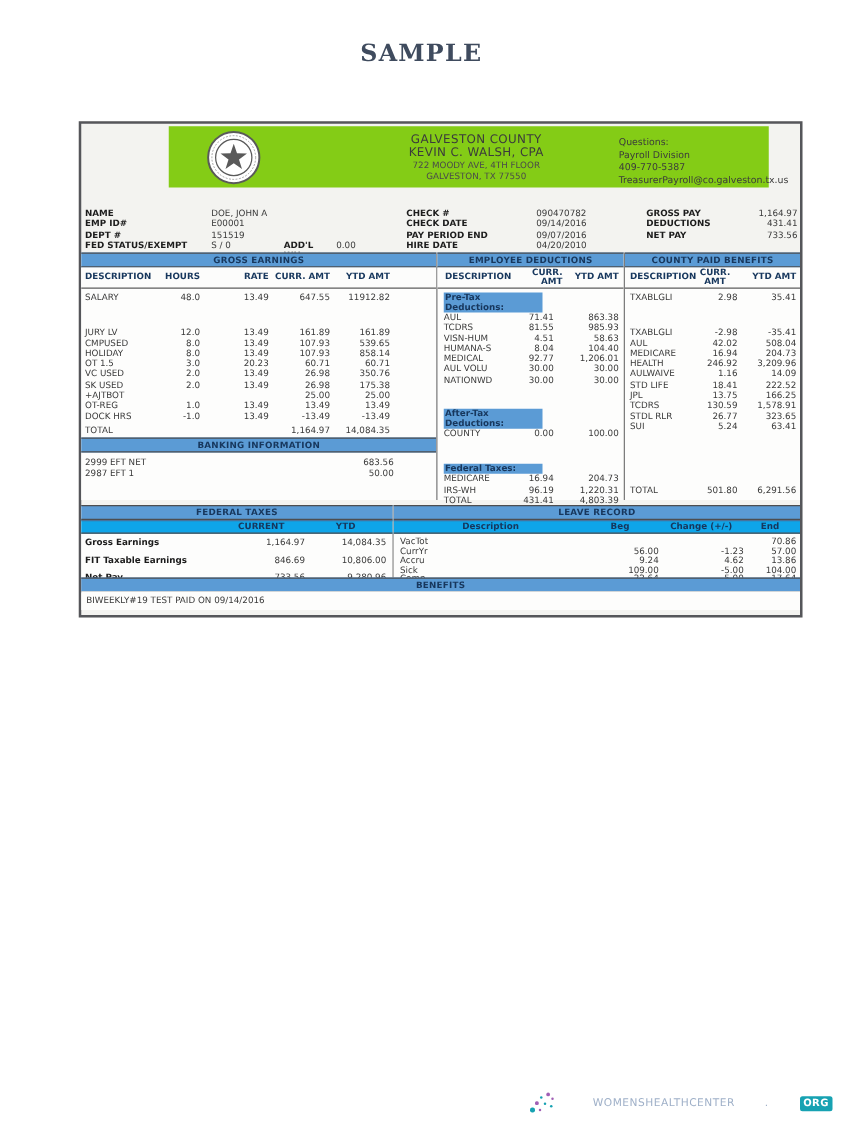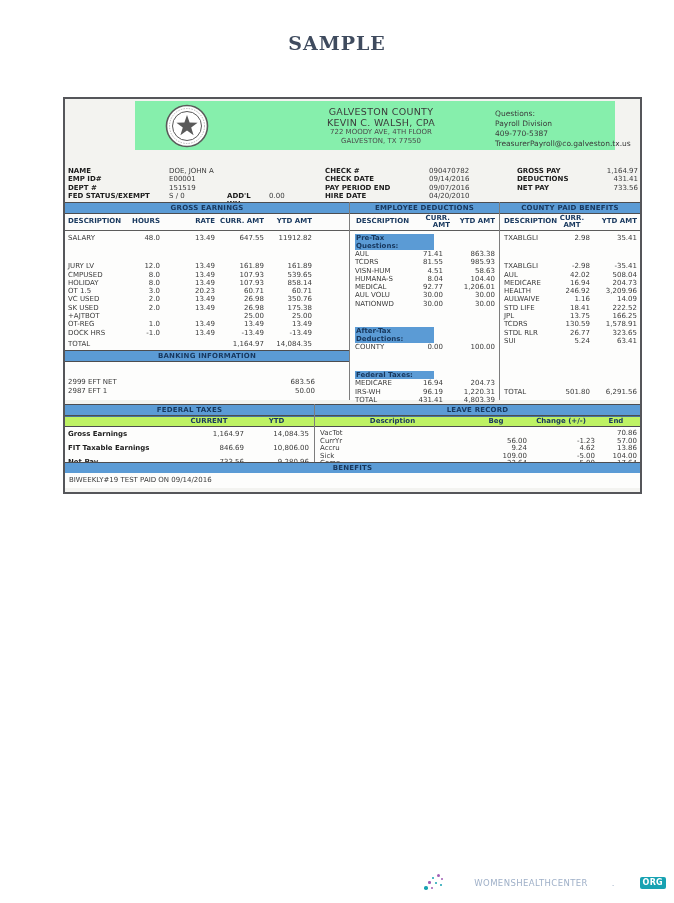--- a/index.html
+++ b/index.html
@@ -11,21 +11,21 @@
   .sample-title{
     position:absolute;top:32px;left:0;width:674px;text-align:center;
     font-family:"DejaVu Serif","Liberation Serif",serif;font-weight:bold;
     font-size:19px;color:#3f4b5e;letter-spacing:1px;
   }
   
   .stub{
     position:absolute;left:63px;top:97px;width:575px;height:393px;
     border:2px solid #55565a;background:#f3f3f0;font-size:7px;
   }
-  .hdr-white{position:absolute;left:70px;top:2px;width:480px;height:49px;background:#86efac;}
+  .hdr-white{position:absolute;left:70px;top:2px;width:480px;height:49px;background:#84cc16;}
   .seal{position:absolute;left:30px;top:3px;width:44px;height:44px;}
   .company{position:absolute;left:148px;top:5px;width:196px;text-align:center;color:#3b3b3b;}
   .company .ln-big{font-size:9.5px;line-height:11px;letter-spacing:0.3px;}
   .company .ln-sm{font-size:7px;line-height:9px;color:#4a4a4a;}
   .questions{position:absolute;left:360px;top:8px;font-size:7.5px;line-height:10px;color:#3b3b3b;}
   
   .info{position:absolute;top:53px;left:0;width:621px;height:50px;}
   .ig{position:absolute;top:15px;}
   .ig-left{left:3px;width:250px;}
   .ig-center{left:260px;width:185px;}
@@ -80,30 +80,30 @@
   .hl .c0{
     width:auto;min-width:78px;background:#5b9bd5;color:#17375d;font-weight:bold;
     white-space:pre-line;line-height:8px;padding-left:1px;
   }
   .gap{margin-top:20px;}
   .gap-sm{margin-top:3px;}
   .gap-lg{margin-top:19px;}
   .col-foot{margin-top:auto;margin-bottom:4px;}
   
   .bank-bar{margin-top:2px;}
-  .bk{padding-left:3px;padding-right:34px;padding-top:16px;}
+  .bk{padding-left:3px;padding-right:34px;padding-top:4px;}
   .bk .c0{flex:1;}
   .bk .c1{width:60px;text-align:right;}
   
   .bottom{position:absolute;top:305px;left:0;width:575px;height:62px;display:flex;}
   .bot-left{width:250px;border-right:1px solid #7d7d7d;}
   .bot-right{flex:1;}
   .bot-box{display:flex;flex-direction:column;background:#fdfdfc;box-sizing:border-box;height:58px;}
   .bar2{
-    height:9px;flex:0 0 9px;background:#bef264;border-bottom:1px solid #4c4d50;border-top:1px solid #47739c;
+    height:9px;flex:0 0 9px;background:#0ea5e9;border-bottom:1px solid #4c4d50;border-top:1px solid #47739c;
     display:flex;align-items:center;font-weight:bold;color:#17375d;
   }
   .ft-cells{padding-left:3px;padding-right:5px;}
   .ft-cells .c0{flex:1;font-weight:bold;color:#1c1c1c;}
   .ft-cells .c1{width:70px;text-align:right;}
   .ft-cells .c2{width:65px;text-align:right;}
   .bar2.ft-cells .c0{font-weight:bold;color:#17375d;}
   .bar2.ft-cells .c1,.bar2.ft-cells .c2{text-align:center;font-weight:bold;}
   .ft .row{line-height:8px;margin-bottom:6px;}
   .lv-cells{padding-left:5px;padding-right:3px;}
@@ -323,21 +323,21 @@
     <div class="col col-ed">
       <div class="bar">EMPLOYEE DEDUCTIONS</div>
       <div class="colhdr ed-cells row">
         <span class="c c0">DESCRIPTION</span>
         <span class="c c1">CURR. AMT</span>
         <span class="c c2">YTD AMT</span>
       </div>
       <div class="rows ed-cells">
           <div class="row hl">
             <span class="c c0">Pre-Tax
-Questions:</span>
+Deductions:</span>
           </div>
           <div class="row">
             <span class="c c0">AUL</span>
             <span class="c c1">71.41</span>
             <span class="c c2">863.38</span>
           </div>
           <div class="row">
             <span class="c c0">TCDRS</span>
             <span class="c c1">81.55</span>
             <span class="c c2">985.93</span>

